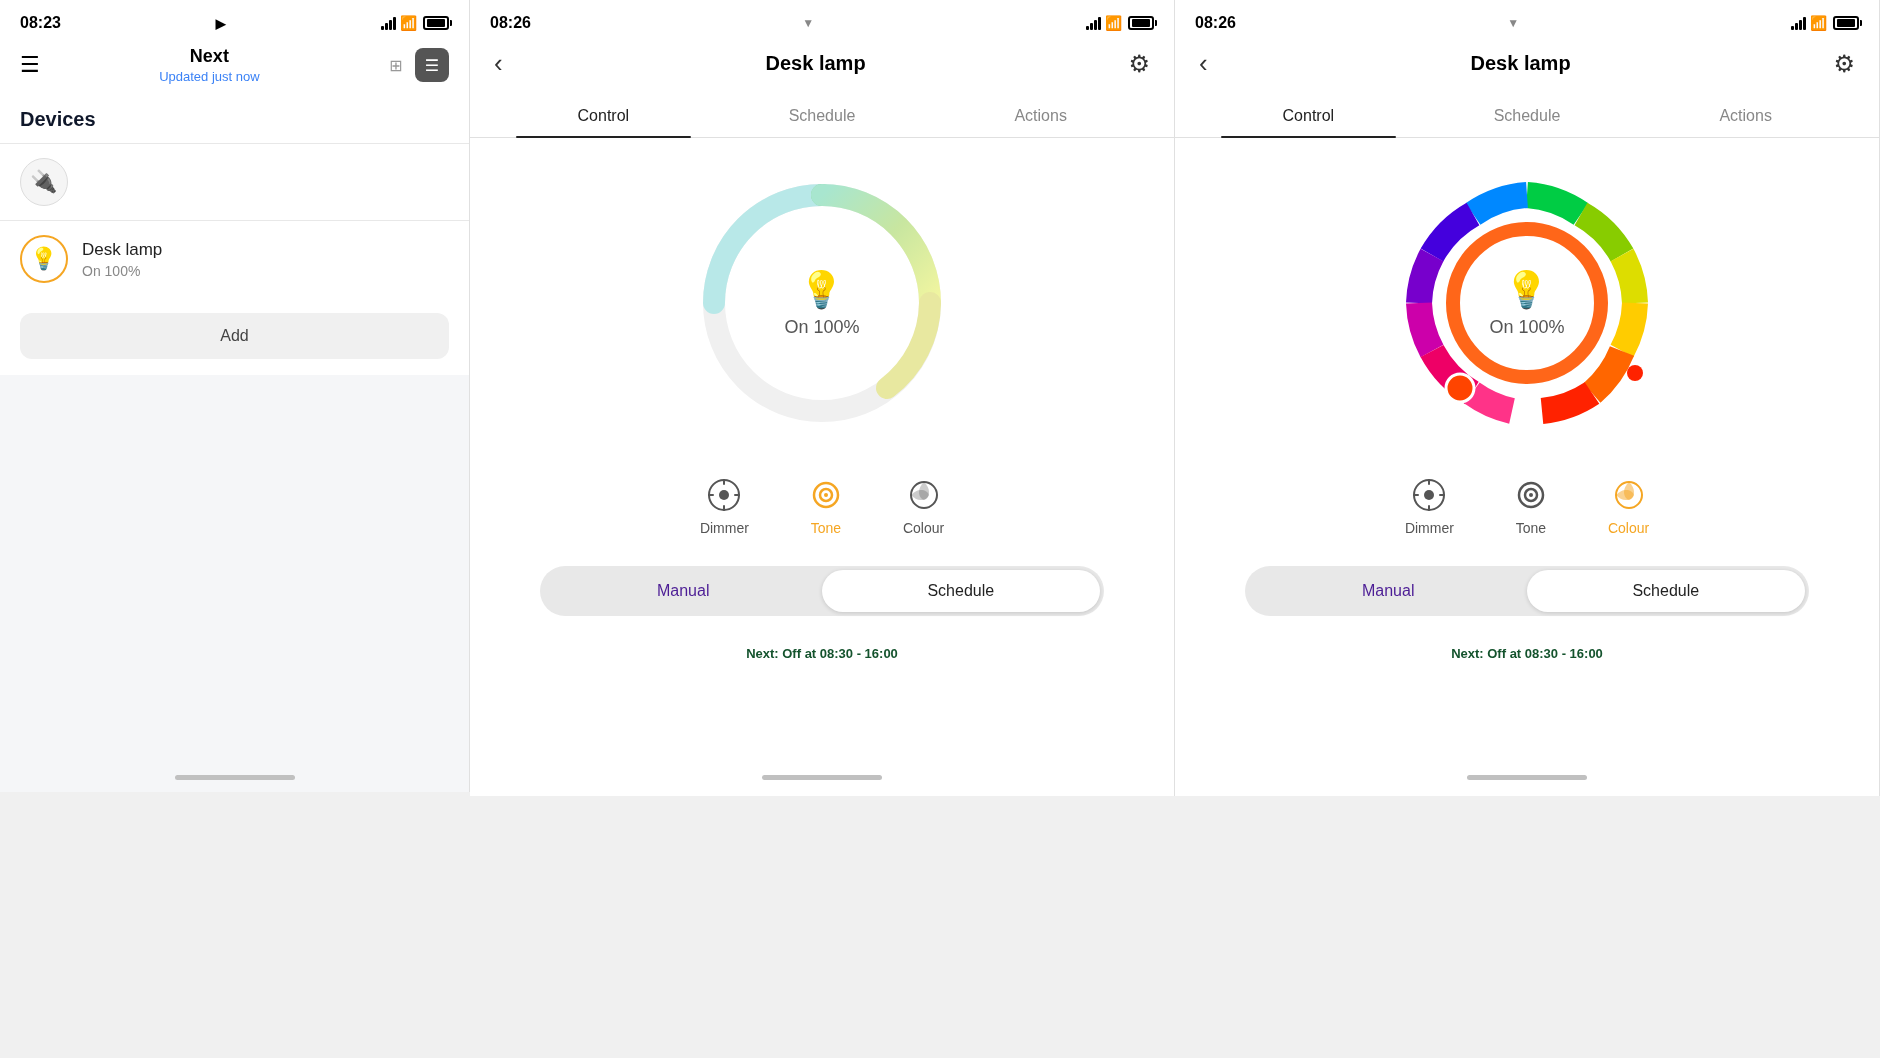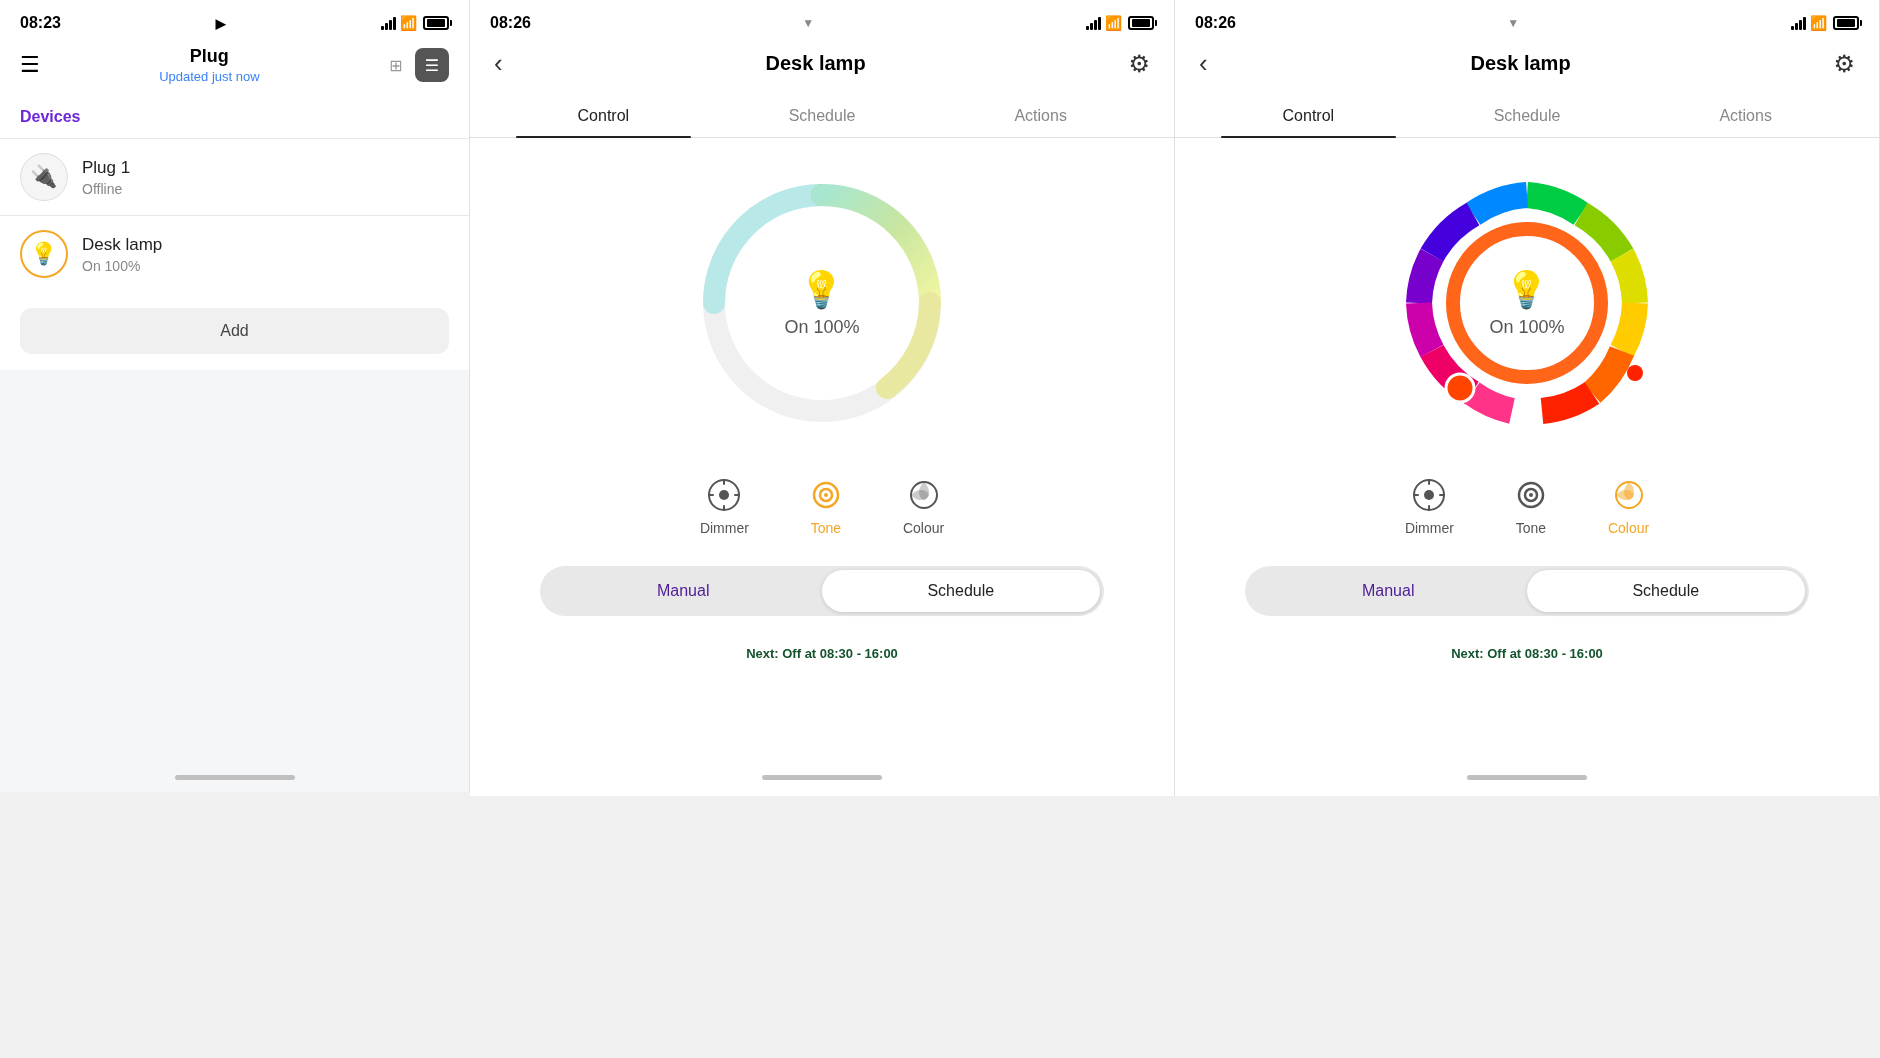--- a/index.html
+++ b/index.html
@@ -96,21 +96,21 @@
       border-radius: 8px;
       display: flex; align-items: center; justify-content: center;
       font-size: 16px; cursor: pointer;
     }
     .view-btn.active { background: #555; color: #fff; }
     .view-btn.inactive { background: transparent; color: #999; }
 
     
     .devices-label {
       padding: 8px 20px 12px;
-      font-size: 16px; font-weight: 600; color: #6d28d9;
+      font-size: 20px; font-weight: 600; color: #0f172a;
     }
 
     
     .device-item {
       display: flex; align-items: center;
       padding: 14px 20px;
       border-top: 1px solid #e8e8e8;
       gap: 14px;
       cursor: pointer;
     }
@@ -306,38 +306,34 @@
       <span class="wifi-icon">📶</span>
       <div class="battery-icon">
         <div class="battery-fill"></div>
       </div>
     </div>
   </div>
 
   <div class="home-nav">
     <span class="hamburger-icon">☰</span>
     <div class="home-title-block">
-      <div class="home-title">Plug</div>
+      <div class="home-title">Next</div>
       <div class="home-subtitle">Updated just now</div>
     </div>
     <div class="view-toggle">
       <div class="view-btn inactive">⊞</div>
       <div class="view-btn active">☰</div>
     </div>
   </div>
 
   <div class="devices-label">Devices</div>
 
   <div class="device-item">
     <div class="device-icon-wrap offline">
       <span>🔌</span>
-    </div>
-    <div class="device-info">
-      <div class="device-name">Plug 1</div>
-      <div class="device-status">Offline</div>
     </div>
   </div>
 
   <div class="device-item">
     <div class="device-icon-wrap online">
       <span>💡</span>
     </div>
     <div class="device-info">
       <div class="device-name">Desk lamp</div>
       <div class="device-status">On 100%</div>

